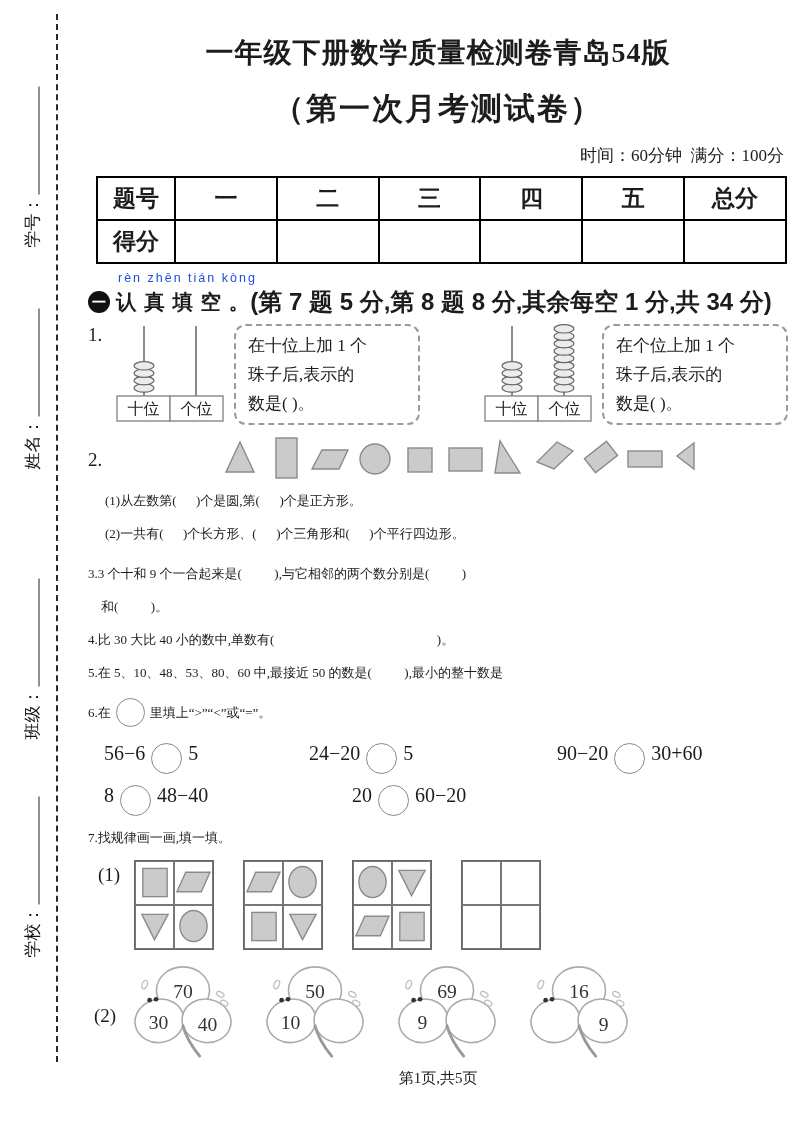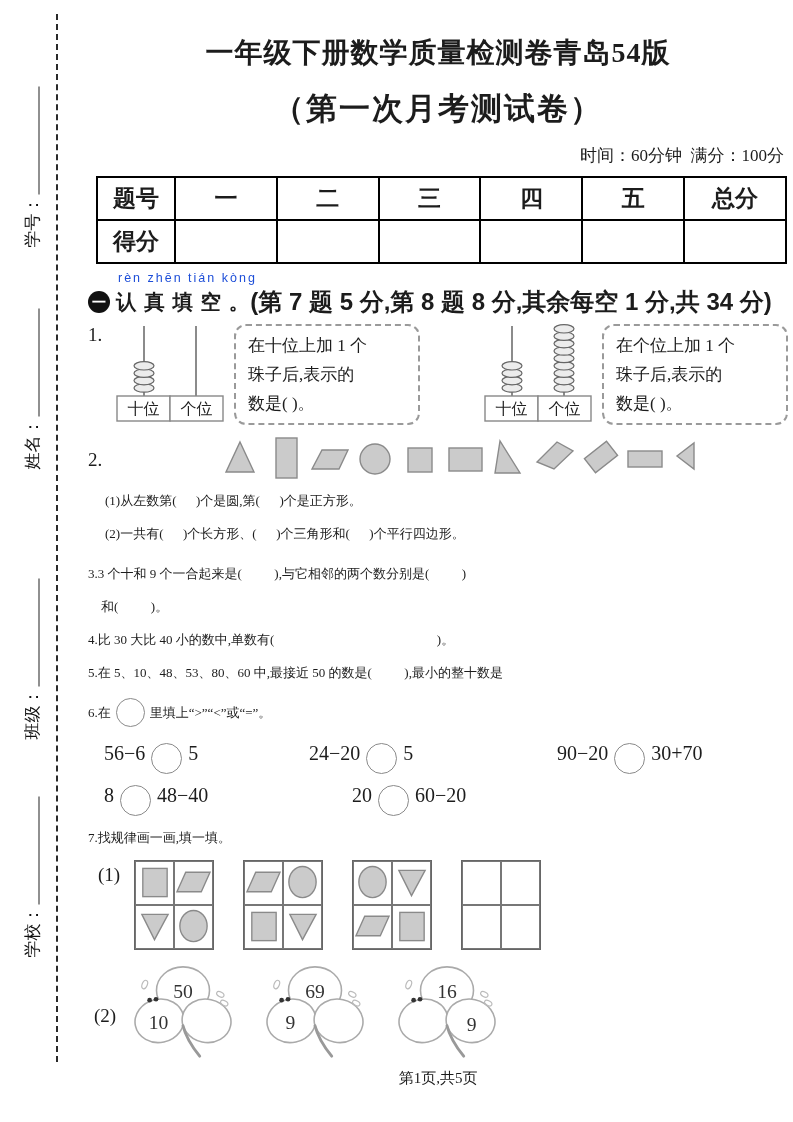--- a/index.html
+++ b/index.html
@@ -214,21 +214,21 @@
             <span>5</span>
           </span>
           <span class="cmp c1">
             <span>24−20</span>
             <span class="cmp-circle"></span>
             <span>5</span>
           </span>
           <span class="cmp c2">
             <span>90−20</span>
             <span class="cmp-circle"></span>
-            <span>30+70</span>
+            <span>30+60</span>
           </span>
         </div>
         <div class="cmp-row">
           <span class="cmp c1">
             <span>8</span>
             <span class="cmp-circle"></span>
             <span>48−40</span>
           </span>
           <span class="cmp c2">
             <span>20</span>
@@ -322,20 +322,34 @@
           <span class="clover"><svg width="106" height="100" viewBox="0 0 108 100">
   <ellipse cx="54" cy="28" rx="27" ry="24" fill="#fff" stroke="#aaa" stroke-width="1.6"></ellipse>
   <ellipse cx="30" cy="59" rx="25" ry="22" transform="rotate(-12 30 59)" fill="#fff" stroke="#aaa" stroke-width="1.6"></ellipse>
   <ellipse cx="78" cy="59" rx="25" ry="22" transform="rotate(12 78 59)" fill="#fff" stroke="#aaa" stroke-width="1.6"></ellipse>
   <path d="M54 64 C57 76 62 84 71 95" fill="none" stroke="#999" stroke-width="3" stroke-linecap="round"></path>
   <circle cx="20" cy="38" r="2.4" fill="#333"></circle>
               <circle cx="26.5" cy="37" r="2.4" fill="#333"></circle>
   <ellipse cx="15" cy="22" rx="2.6" ry="4.5" transform="rotate(22 15 22)" fill="none" stroke="#bbb" stroke-width="1.2"></ellipse>
   <ellipse cx="92" cy="32" rx="4" ry="2.4" transform="rotate(28 92 32)" fill="none" stroke="#bbb" stroke-width="1.2"></ellipse>
   <ellipse cx="96" cy="41" rx="4" ry="2.4" transform="rotate(28 96 41)" fill="none" stroke="#bbb" stroke-width="1.2"></ellipse>
+  <text x="54" y="36" text-anchor="middle" font-size="20" fill="#333">70</text>
+  <text x="29" y="67" text-anchor="middle" font-size="20" fill="#333">30</text>
+  <text x="79" y="69" text-anchor="middle" font-size="20" fill="#333">40</text>
+            </svg></span>
+          <span class="clover"><svg width="106" height="100" viewBox="0 0 108 100">
+  <ellipse cx="54" cy="28" rx="27" ry="24" fill="#fff" stroke="#aaa" stroke-width="1.6"></ellipse>
+  <ellipse cx="30" cy="59" rx="25" ry="22" transform="rotate(-12 30 59)" fill="#fff" stroke="#aaa" stroke-width="1.6"></ellipse>
+  <ellipse cx="78" cy="59" rx="25" ry="22" transform="rotate(12 78 59)" fill="#fff" stroke="#aaa" stroke-width="1.6"></ellipse>
+  <path d="M54 64 C57 76 62 84 71 95" fill="none" stroke="#999" stroke-width="3" stroke-linecap="round"></path>
+  <circle cx="20" cy="38" r="2.4" fill="#333"></circle>
+              <circle cx="26.5" cy="37" r="2.4" fill="#333"></circle>
+  <ellipse cx="15" cy="22" rx="2.6" ry="4.5" transform="rotate(22 15 22)" fill="none" stroke="#bbb" stroke-width="1.2"></ellipse>
+  <ellipse cx="92" cy="32" rx="4" ry="2.4" transform="rotate(28 92 32)" fill="none" stroke="#bbb" stroke-width="1.2"></ellipse>
+  <ellipse cx="96" cy="41" rx="4" ry="2.4" transform="rotate(28 96 41)" fill="none" stroke="#bbb" stroke-width="1.2"></ellipse>
   <text x="54" y="36" text-anchor="middle" font-size="20" fill="#333">50</text>
   <text x="29" y="67" text-anchor="middle" font-size="20" fill="#333">10</text>
   <text x="79" y="69" text-anchor="middle" font-size="20" fill="#333"></text>
             </svg></span>
           <span class="clover"><svg width="106" height="100" viewBox="0 0 108 100">
   <ellipse cx="54" cy="28" rx="27" ry="24" fill="#fff" stroke="#aaa" stroke-width="1.6"></ellipse>
   <ellipse cx="30" cy="59" rx="25" ry="22" transform="rotate(-12 30 59)" fill="#fff" stroke="#aaa" stroke-width="1.6"></ellipse>
   <ellipse cx="78" cy="59" rx="25" ry="22" transform="rotate(12 78 59)" fill="#fff" stroke="#aaa" stroke-width="1.6"></ellipse>
   <path d="M54 64 C57 76 62 84 71 95" fill="none" stroke="#999" stroke-width="3" stroke-linecap="round"></path>
   <circle cx="20" cy="38" r="2.4" fill="#333"></circle>

